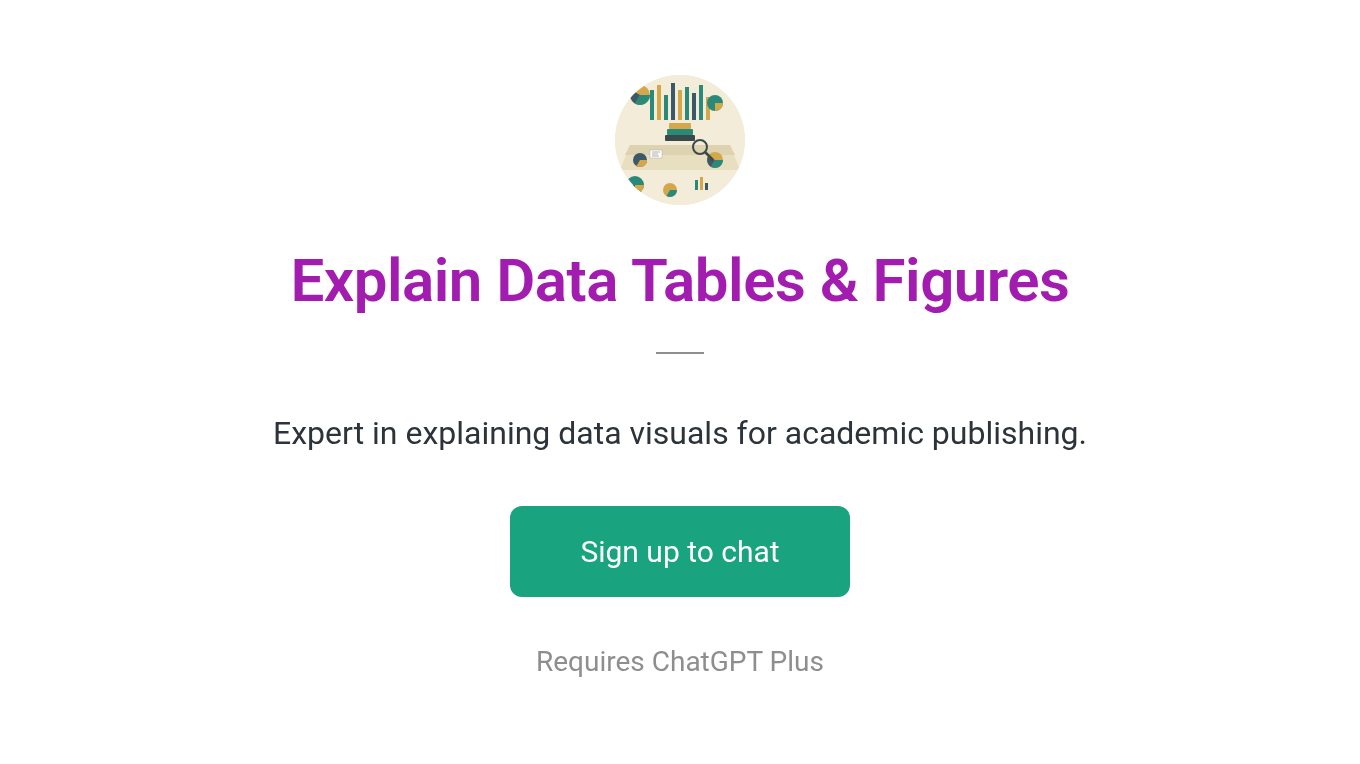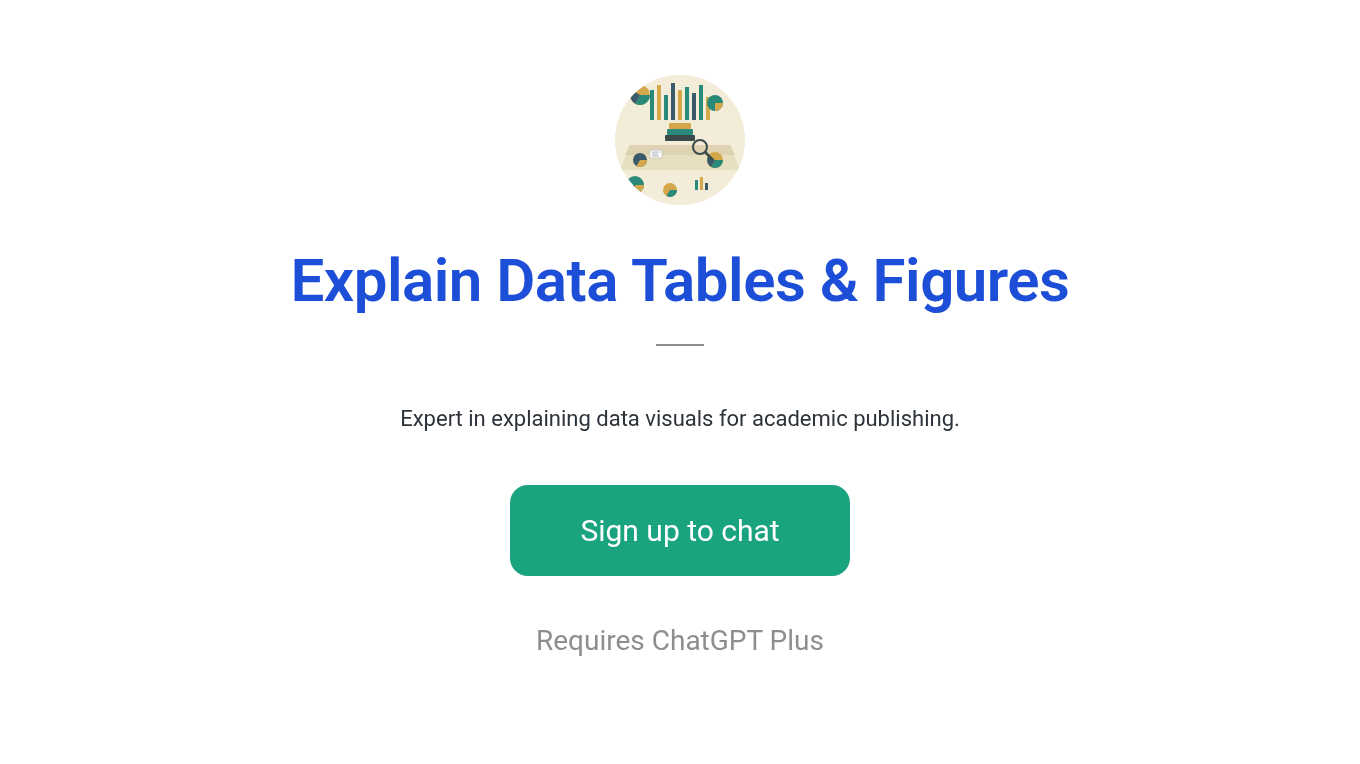--- a/index.html
+++ b/index.html
@@ -26,43 +26,43 @@
       background: #f5f0e1;
       position: relative;
     }
     .avatar svg {
       width: 100%;
       height: 100%;
     }
     .title {
       font-size: 60px;
       font-weight: 600;
-      color: #1d4ed8;
+      color: #a21caf;
       letter-spacing: -0.5px;
-      margin-bottom: 28px;
+      margin-bottom: 36px;
       text-align: center;
     }
     .divider {
       width: 48px;
       height: 2px;
       background: #8e8e8e;
       margin-bottom: 60px;
     }
     .description {
-      font-size: 22px;
+      font-size: 32px;
       font-weight: 400;
       color: #2d333a;
       margin-bottom: 54px;
       text-align: center;
     }
     .cta-button {
       background: #19a37f;
       color: #ffffff;
       border: none;
-      border-radius: 18px;
+      border-radius: 12px;
       padding: 28px 70px;
       font-size: 30px;
       font-weight: 400;
       cursor: pointer;
       margin-bottom: 48px;
       font-family: inherit;
     }
     .requirement {
       font-size: 28px;
       font-weight: 400;

